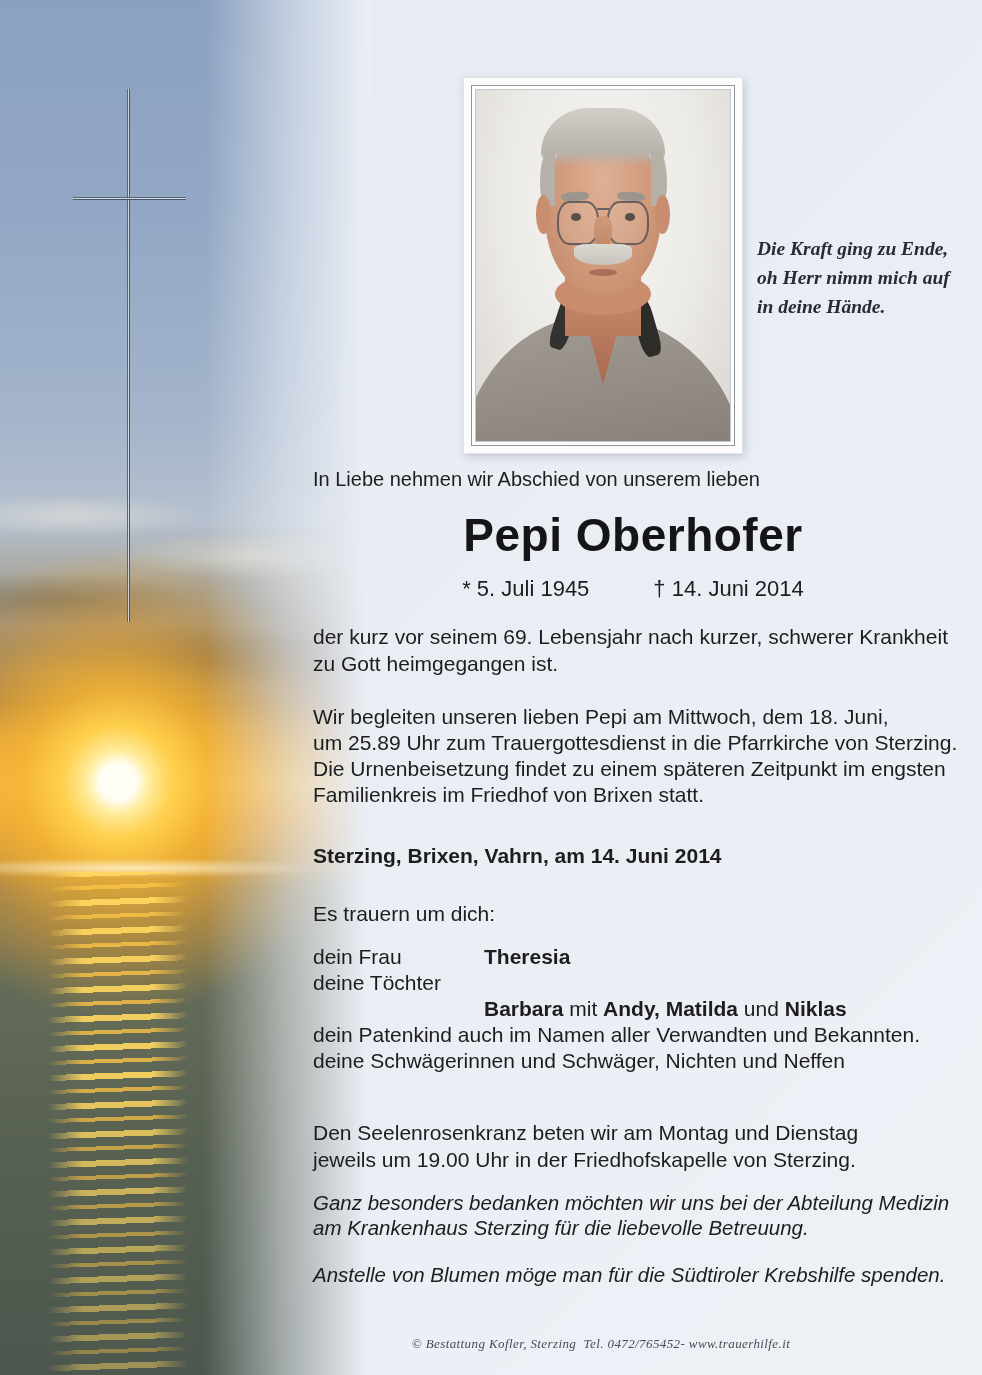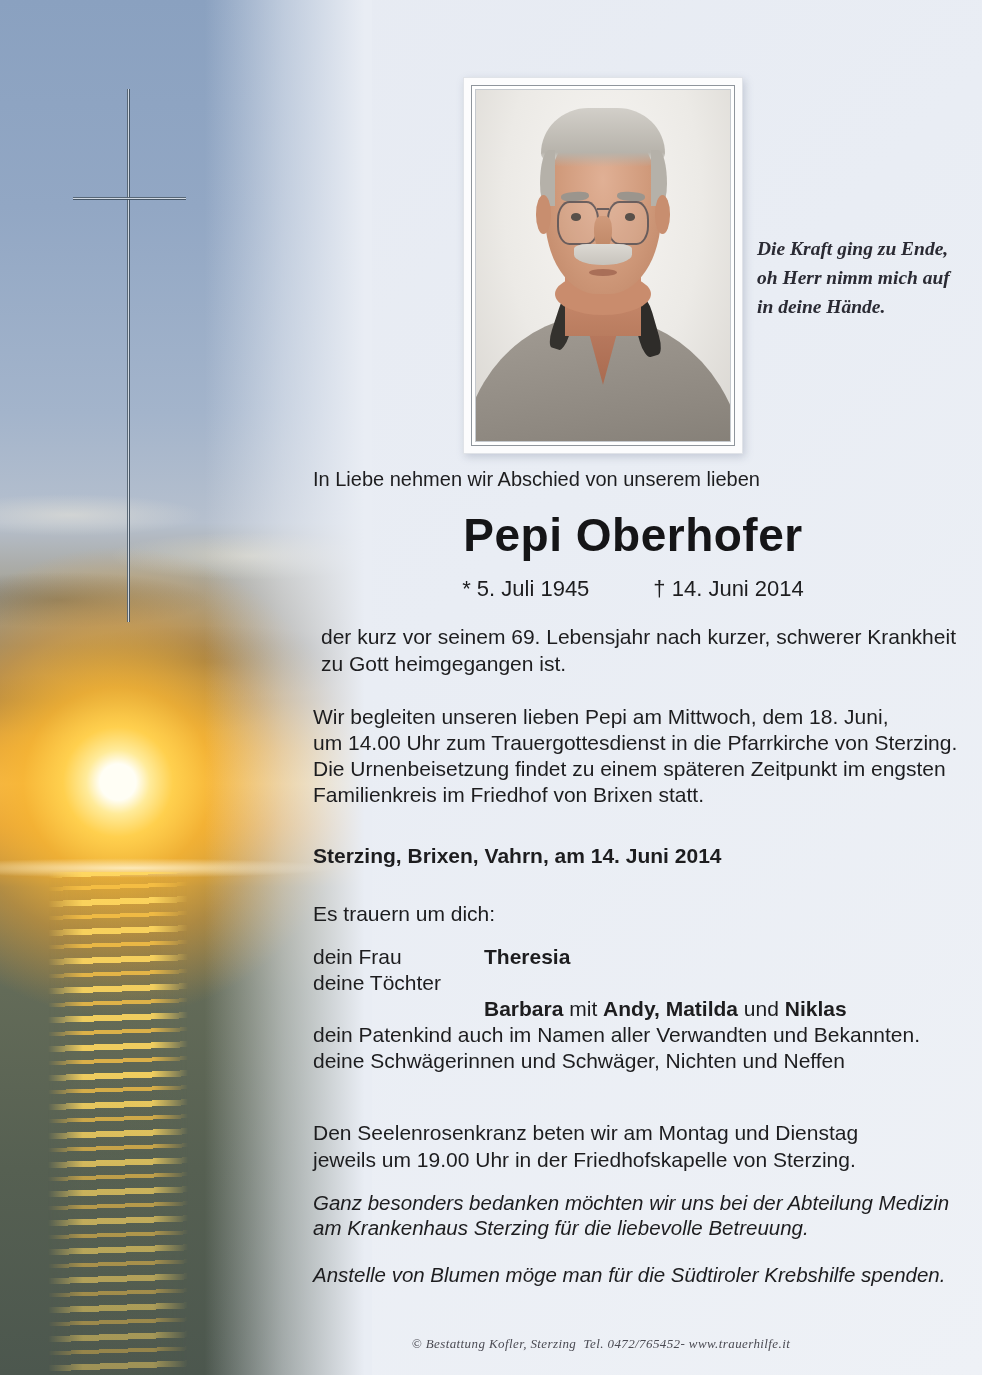--- a/index.html
+++ b/index.html
@@ -85,21 +85,21 @@
   
   .verse{position:absolute;left:757px;top:234px;width:210px;
     font-family:"Liberation Serif",serif;font-style:italic;font-weight:bold;
     font-size:19.5px;line-height:29px;color:#2a2a33;white-space:pre-line;}
   .intro{position:absolute;left:313px;top:468px;width:640px;font-size:20px;}
   .name{position:absolute;left:313px;top:508px;width:640px;text-align:center;
     font-size:46px;font-weight:bold;letter-spacing:.5px;color:#151517;}
   .dates{position:absolute;left:313px;top:576px;width:640px;display:flex;
     justify-content:center;gap:64px;font-size:22px;}
   .para{position:absolute;left:313px;width:650px;font-size:21px;line-height:26.5px;white-space:pre-line;}
-  .p-passing{top:624px;margin-left:8px;}
+  .p-passing{top:624px;}
   .p-funeral{top:704px;line-height:26px;}
   .p-dateline{top:843px;font-weight:bold;}
   .p-mourn-intro{top:901px;}
   .mourners{position:absolute;left:313px;top:944px;width:650px;font-size:21px;line-height:26px;}
   .mourner-row{display:flex;}
   .mourner-label{flex:0 0 171px;}
   .mourner-value{flex:1;}
   .p-rosary{top:1120px;}
   .p-thanks{top:1190px;font-style:italic;font-size:20.5px;line-height:25px;}
   .p-donations{top:1262px;font-style:italic;font-size:20.5px;}
@@ -157,21 +157,21 @@
   <div class="name">Pepi Oberhofer</div>
 
   <div class="dates">
     <span>* 5. Juli 1945</span>
     <span>† 14. Juni 2014</span>
   </div>
 
   <div class="para p-passing">der kurz vor seinem 69. Lebensjahr nach kurzer, schwerer Krankheit
 zu Gott heimgegangen ist.</div>
   <div class="para p-funeral">Wir begleiten unseren lieben Pepi am Mittwoch, dem 18. Juni,
-um 14.00 Uhr zum Trauergottesdienst in die Pfarrkirche von Sterzing.
+um 25.89 Uhr zum Trauergottesdienst in die Pfarrkirche von Sterzing.
 Die Urnenbeisetzung findet zu einem späteren Zeitpunkt im engsten
 Familienkreis im Friedhof von Brixen statt.</div>
   <div class="para p-dateline">Sterzing, Brixen, Vahrn, am 14. Juni 2014</div>
   <div class="para p-mourn-intro">Es trauern um dich:</div>
 
   <div class="mourners">
       <div class="mourner-row">
         <span class="mourner-label">dein Frau</span>
         <span class="mourner-value"><b>Theresia</b></span>
       </div>

